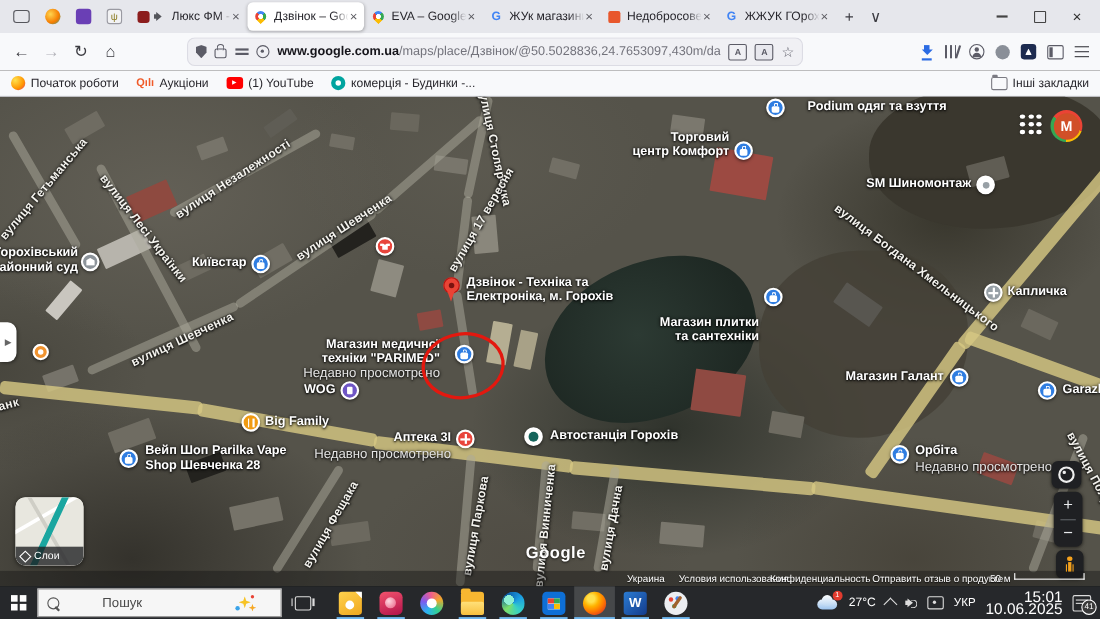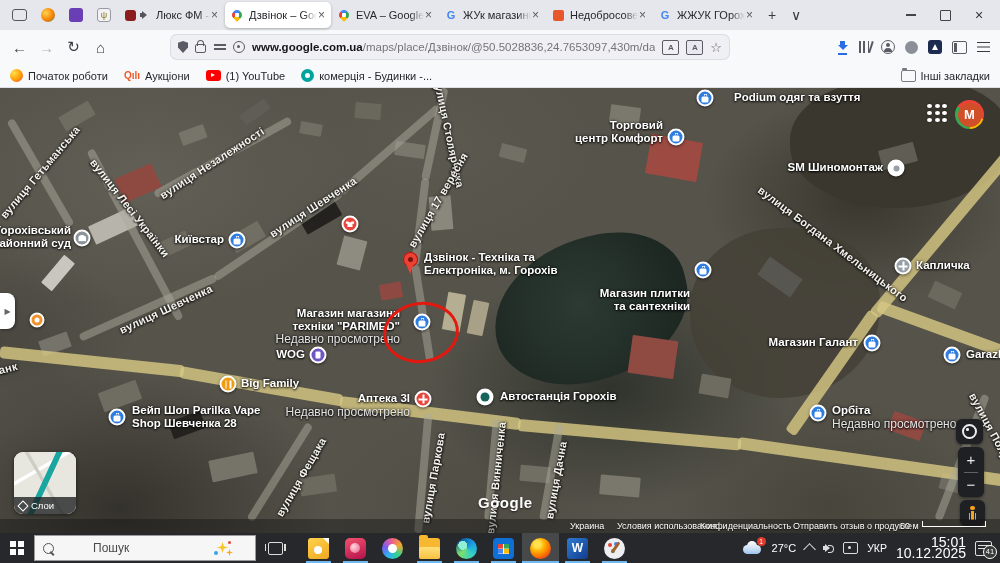--- a/index.html
+++ b/index.html
@@ -472,21 +472,21 @@
           <i></i>
         </div>
         <div class="plabel" style="left: 424px; top: 163px;">
           <div class="pl-line">Дзвінок - Техніка та</div>
           <div class="pl-line">Електроніка, м. Горохів</div>
         </div>
         <div class="marker m-shop" style="left: 422px; top: 234px;">
           <span class="ic-bag"></span>
         </div>
         <div class="plabel" style="right: 600px; text-align: right; top: 219px;">
-          <div class="pl-line">Магазин магазини</div>
+          <div class="pl-line">Магазин медичної</div>
           <div class="pl-line">техніки "PARIMED"</div>
           <div class="pl-sub">Недавно просмотрено</div>
         </div>
         <div class="marker m-fuel" style="left: 318px; top: 267px;">
           <span class="ic-pump"></span>
         </div>
         <div class="plabel" style="right: 695px; text-align: right; top: 260px;">
           <div class="pl-line">WOG</div>
         </div>
         <div class="marker m-restaurant" style="left: 228px; top: 296px;">
@@ -666,20 +666,20 @@
         </span>
       <span class="temp">27°C</span>
       <span class="chev"></span>
       <span class="spk2">
           <i></i>
         </span>
       <span class="devic"></span>
       <span class="lang">УКР</span>
       <span class="clock">
         <div>15:01</div>
-        <div>10.12.2025</div>
+        <div>10.06.2025</div>
       </span>
       <span class="notif">
           <span class="badge41">41</span>
         </span>
     </div>
   </div>
 </div>
 
 </body></html>

